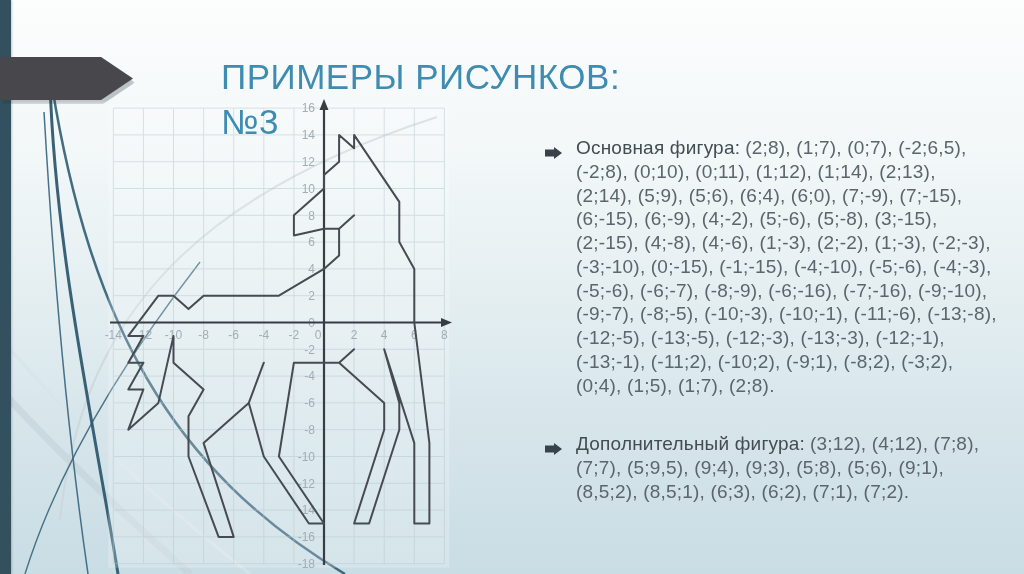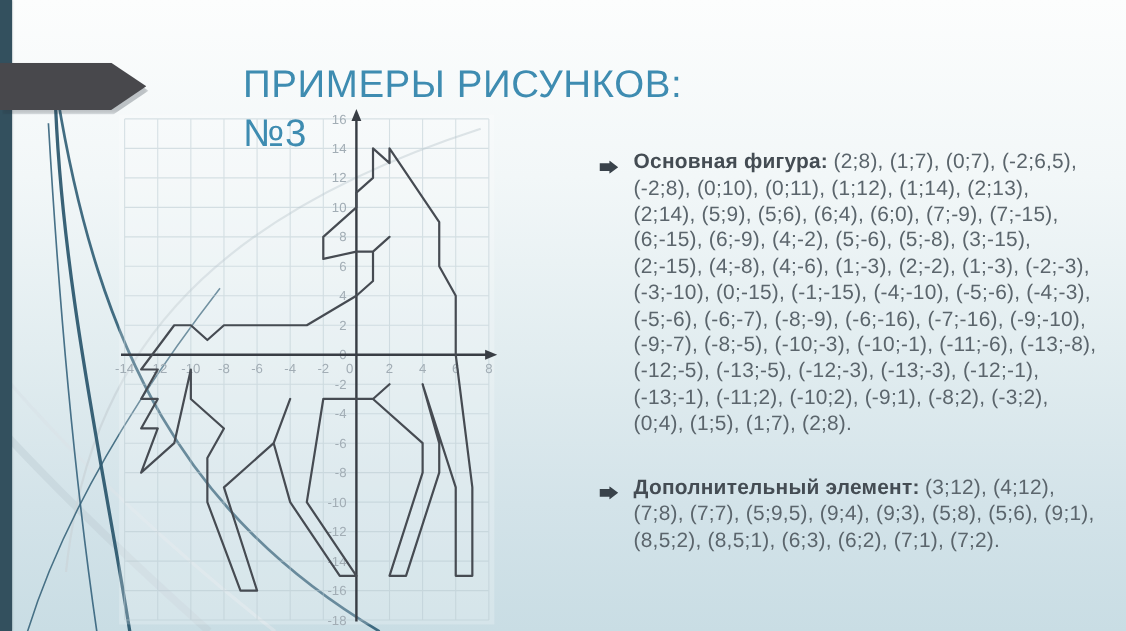--- a/index.html
+++ b/index.html
@@ -29,21 +29,21 @@
   }
   .bullets{
     position:absolute;left:545px;top:136px;width:452px;
     list-style:none;margin:0;padding:0;
     font-size:19px;line-height:1.25;letter-spacing:.2px;color:#5b656c;
   }
   .bullets li{position:relative;padding-left:31px;}
   .bullets li + li{margin-top:8px;}
   .bullets li:first-child{min-height:288px;}
   .b-marker{position:absolute;left:0;top:5px;width:17px;height:12px;}
-  .b-label{font-weight:700;color:#444c53;margin-right:5px;margin-top:44px;}
+  .b-label{font-weight:400;color:#444c53;margin-right:5px;margin-top:44px;}
 </style>
 </head>
 <body>
 
 <div class="slide">
 
   <svg class="plot-canvas" width="1024" height="574" viewBox="0 0 1024 574" xmlns="http://www.w3.org/2000/svg">
 
     <g fill="none">
       <path d="M 8,398 Q 85,480 190,574" stroke="#c3d2d8" stroke-width="7" opacity="0.6"></path>
@@ -148,17 +148,17 @@
           </svg>
       </span>
       <span class="b-label">Основная фигура:</span><span>(2;8), (1;7), (0;7), (-2;6,5), (-2;8), (0;10), (0;11), (1;12), (1;14), (2;13), (2;14), (5;9), (5;6), (6;4), (6;0), (7;-9), (7;-15), (6;-15), (6;-9), (4;-2), (5;-6), (5;-8), (3;-15), (2;-15), (4;-8), (4;-6), (1;-3), (2;-2), (1;-3), (-2;-3), (-3;-10), (0;-15), (-1;-15), (-4;-10), (-5;-6), (-4;-3), (-5;-6), (-6;-7), (-8;-9), (-6;-16), (-7;-16), (-9;-10), (-9;-7), (-8;-5), (-10;-3), (-10;-1), (-11;-6), (-13;-8), (-12;-5), (-13;-5), (-12;-3), (-13;-3), (-12;-1), (-13;-1), (-11;2), (-10;2), (-9;1), (-8;2), (-3;2), (0;4), (1;5), (1;7), (2;8).</span>
     </li>
     <li>
       <span class="b-marker">
         <svg width="17" height="12" viewBox="0 0 17 12">
             <polygon points="0,2.5 9,2.5 9,0 17,6 9,12 9,9.5 0,9.5" fill="#39424a"></polygon>
           </svg>
       </span>
-      <span class="b-label">Дополнительный элемент:</span><span>(3;12), (4;12), (7;8), (7;7), (5;9,5), (9;4), (9;3), (5;8), (5;6), (9;1), (8,5;2), (8,5;1), (6;3), (6;2), (7;1), (7;2).</span>
+      <span class="b-label">Дополнительный фигура:</span><span>(3;12), (4;12), (7;8), (7;7), (5;9,5), (9;4), (9;3), (5;8), (5;6), (9;1), (8,5;2), (8,5;1), (6;3), (6;2), (7;1), (7;2).</span>
     </li>
   </ul>
 
 </div>
 
 </body></html>

